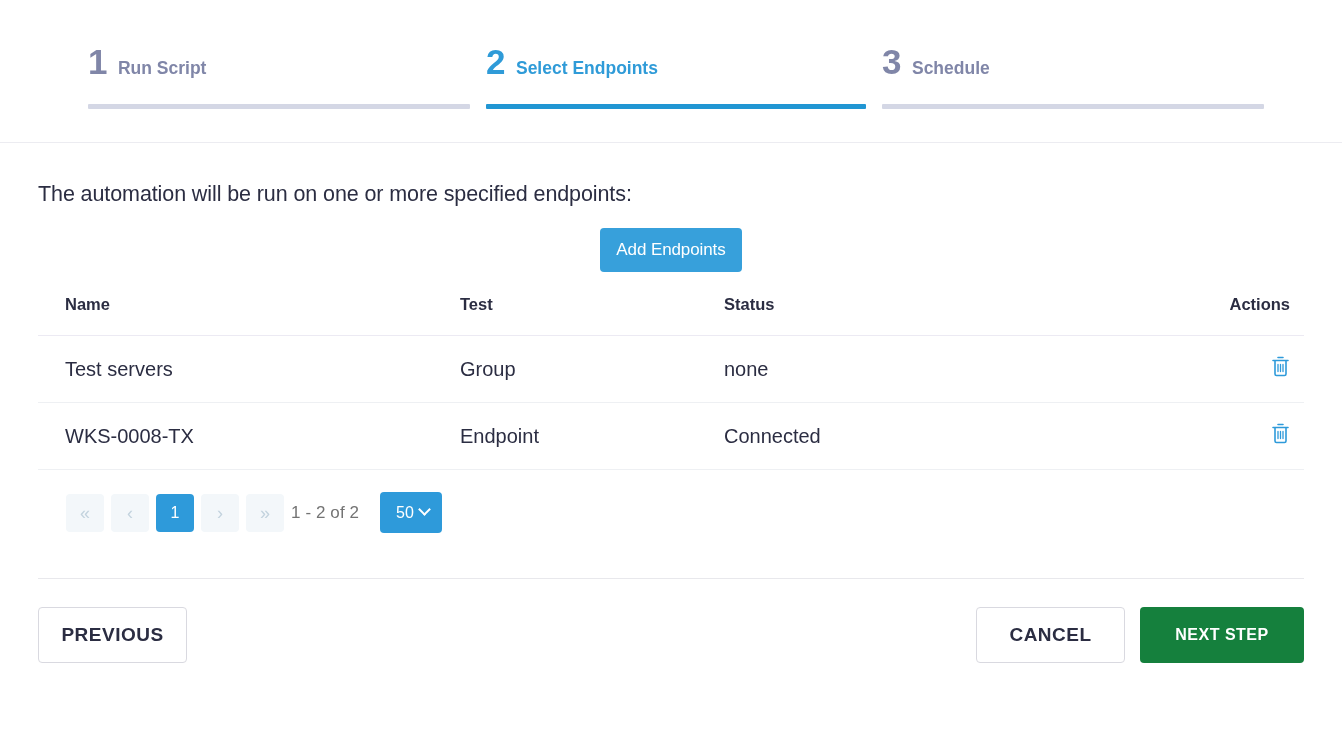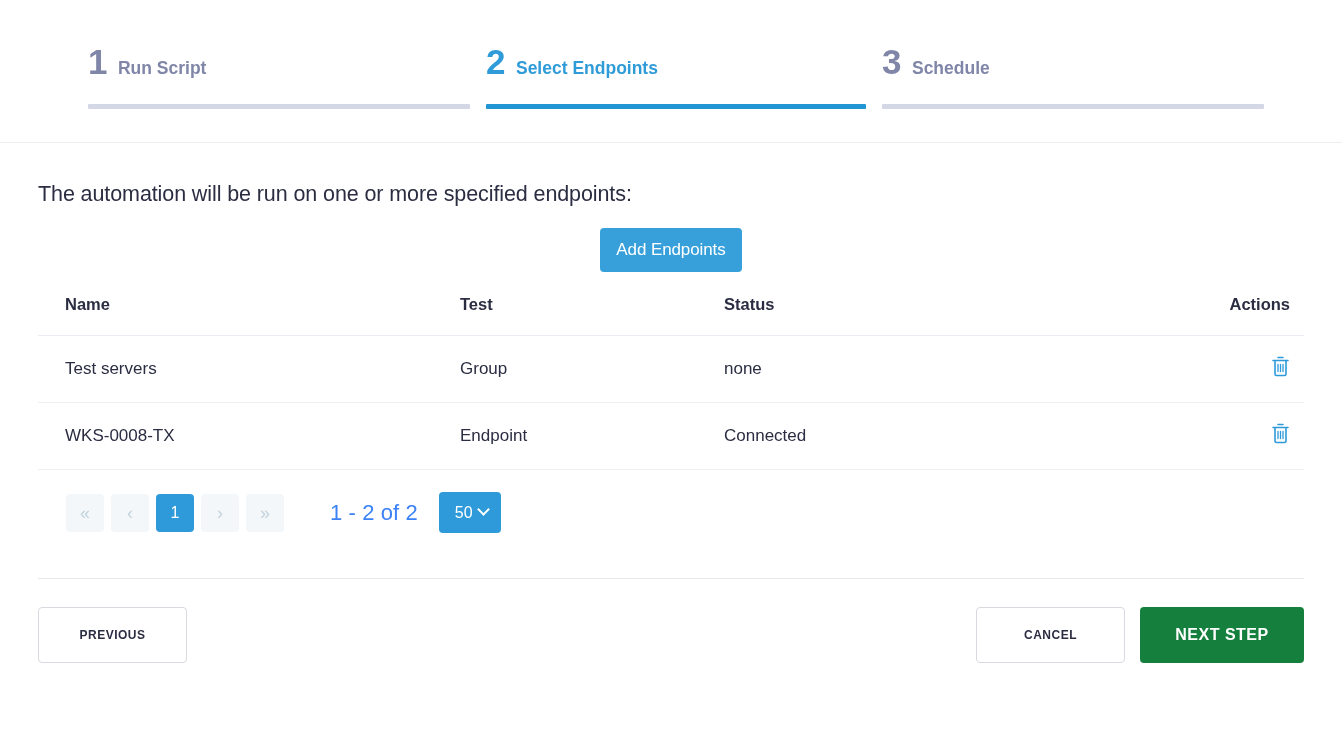--- a/index.html
+++ b/index.html
@@ -110,21 +110,21 @@
   .endpoint-table th {
     text-align: left;
     font-size: 16.5px;
     font-weight: 700;
     color: #2b2d42;
     padding: 0 0 21px 0;
     border-bottom: 1px solid #eceaf3;
   }
 
   .endpoint-table td {
-    font-size: 17px;
+    font-size: 20px;
     font-weight: 400;
     color: #2b2d42;
     padding: 20px 0 20px 0;
     border-bottom: 1px solid #eef0f3;
     height: 57px;
   }
 
   .col-name    { width: 422px; padding-left: 27px !important; }
   .col-type    { width: 264px; }
   .col-status  { width: 450px; }
@@ -168,23 +168,22 @@
     justify-content: center;
   }
 
   .page-btn.current {
     background: #2e9ada;
     color: #ffffff;
     font-size: 16px;
   }
 
   .page-range {
-    margin-left: 39px;
-    font-size: 22px;
-    color: #3b82f6;
+    font-size: 17px;
+    color: #737373;
     letter-spacing: 0.1px;
     white-space: nowrap;
   }
 
   .page-size {
     margin-left: 21px;
     background: #2e9ada;
     color: #ffffff;
     border: none;
     border-radius: 4px;
@@ -224,21 +223,21 @@
   .footer-right { display: flex; gap: 15px; }
 
   .btn-outline {
     min-width: 149px;
     height: 56px;
     background: #ffffff;
     border: 1px solid #d9d9e0;
     border-radius: 4px;
     color: #2b2d42;
     font-family: inherit;
-    font-size: 12px;
+    font-size: 19px;
     font-weight: 700;
     letter-spacing: 0.5px;
     cursor: pointer;
   }
 
   .btn-cancel { min-width: 149px; }
 
   .btn-next {
     min-width: 164px;
     height: 56px;

